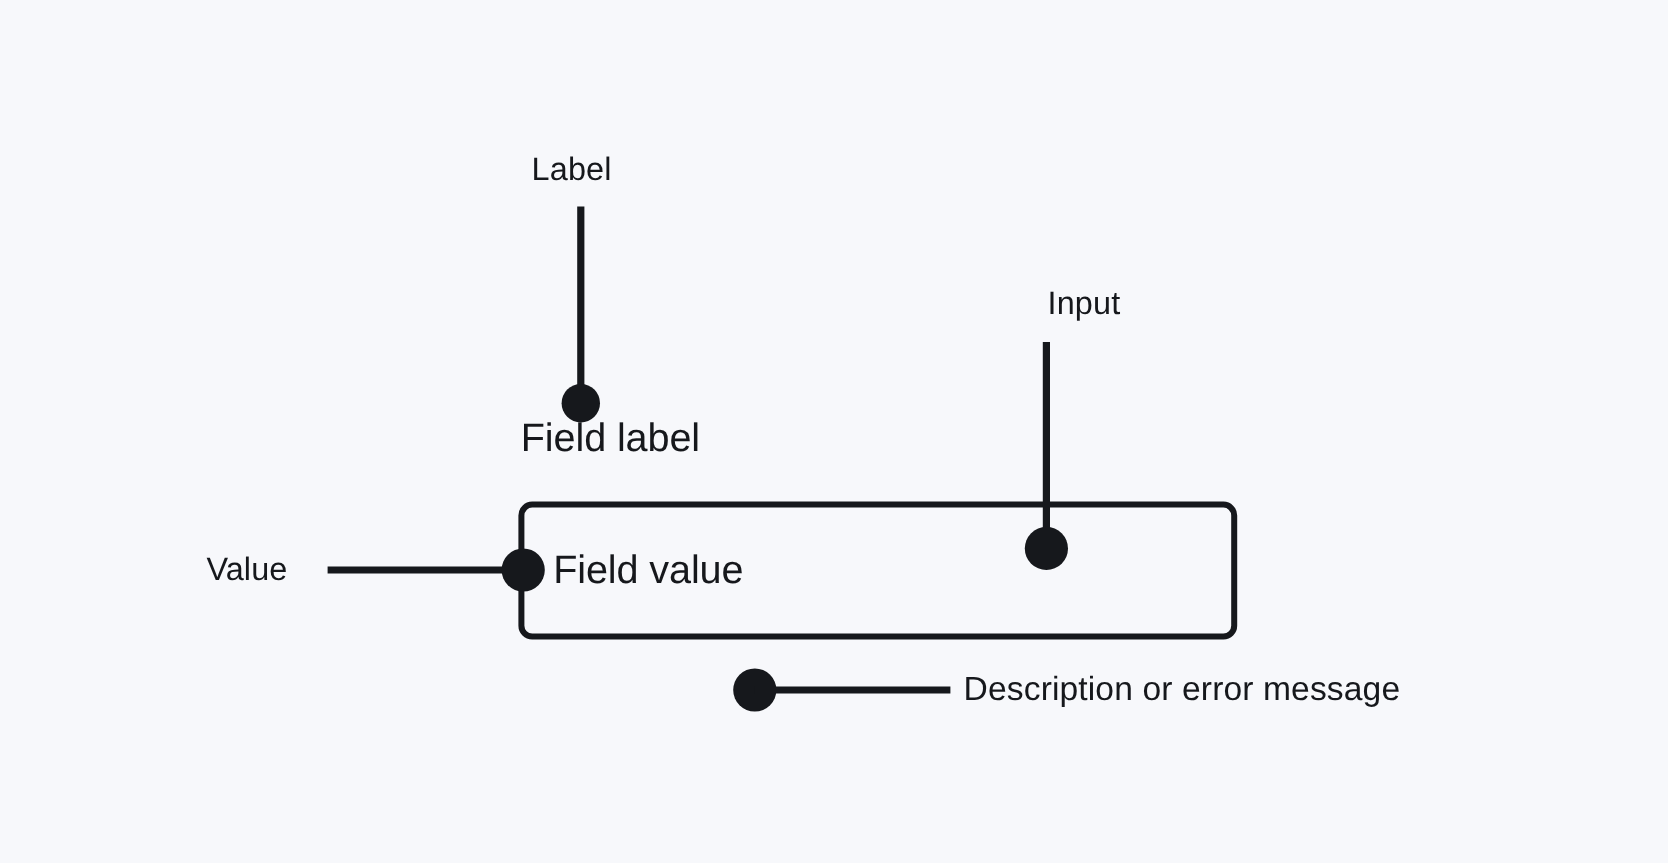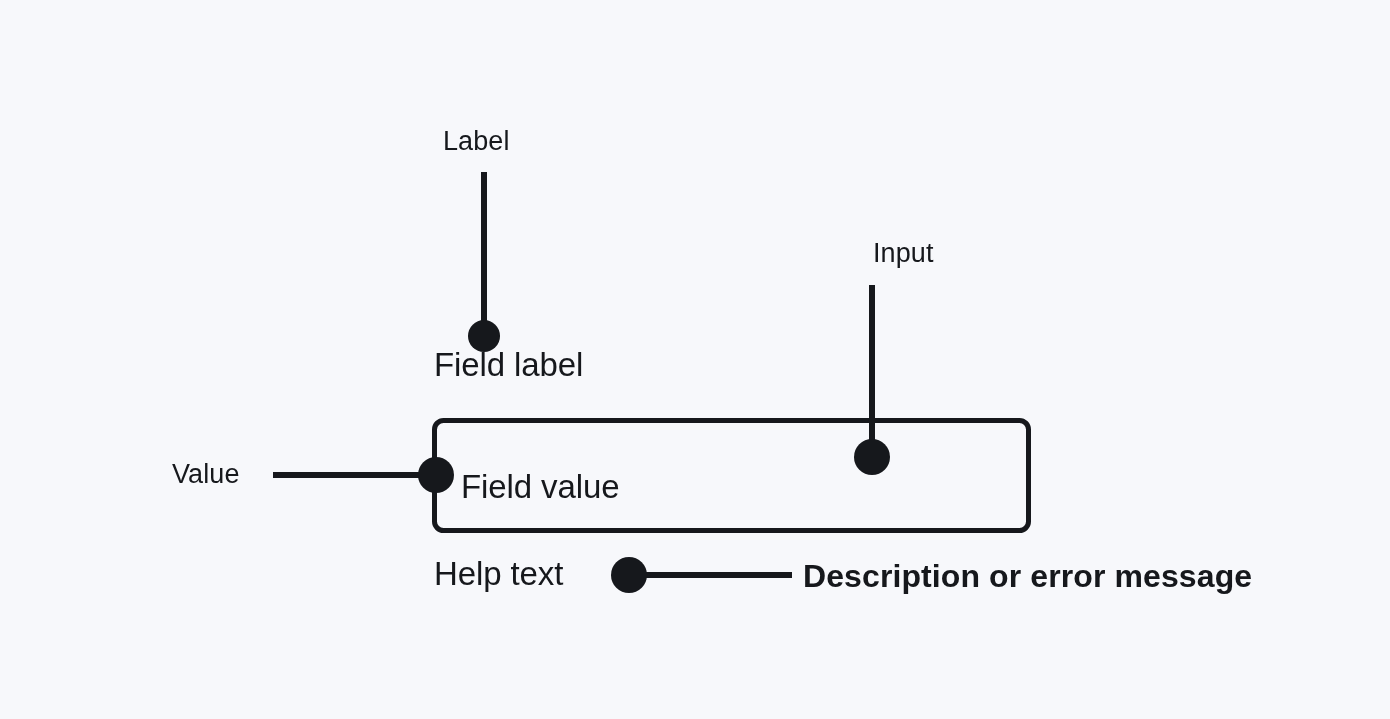--- a/index.html
+++ b/index.html
@@ -35,31 +35,30 @@
   .annot {
     font-size: 27px;
     letter-spacing: 0.1px;
   }
   
   .field {
     font-size: 33px;
     letter-spacing: -0.1px;
   }
   .desc {
-    font-size: 32px;
+    font-size: 28px;
     letter-spacing: 0.1px;
-    font-weight: bold;
   }
 
   
   #label-annot      { left: 443px; top: 128px; }
   #input-annot      { left: 873px; top: 240px; }
   #value-annot      { left: 172px; top: 461px; }
   #field-label-text { left: 434px; top: 348px; }
-  #field-value-text { left: 461px; top: 458px; margin-top: 12px; }
+  #field-value-text { left: 461px; top: 458px; }
   #help-text-text   { left: 434px; top: 557px; }
   #desc-text        { left: 803px; top: 560px; }
 </style>
 </head>
 <body>
 
 <div id="canvas">
 
   <svg id="diagram-svg" viewBox="0 0 1390 719" xmlns="http://www.w3.org/2000/svg">
 
@@ -81,17 +80,16 @@
   <div class="txt annot" id="label-annot">Label</div>
 
   <div class="txt annot" id="input-annot">Input</div>
 
   <div class="txt annot" id="value-annot">Value</div>
 
   <div class="txt field" id="field-label-text">Field label</div>
 
   <div class="txt field" id="field-value-text">Field value</div>
 
-  <div class="txt field" id="help-text-text">Help text</div>
 
   <div class="txt desc" id="desc-text">Description or error message</div>
 
 </div>
 
 </body></html>

